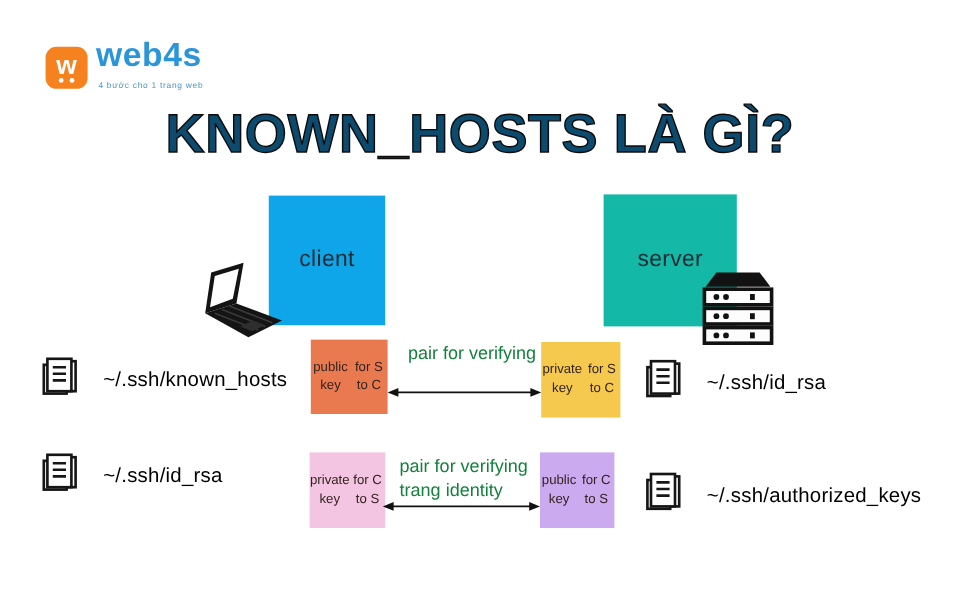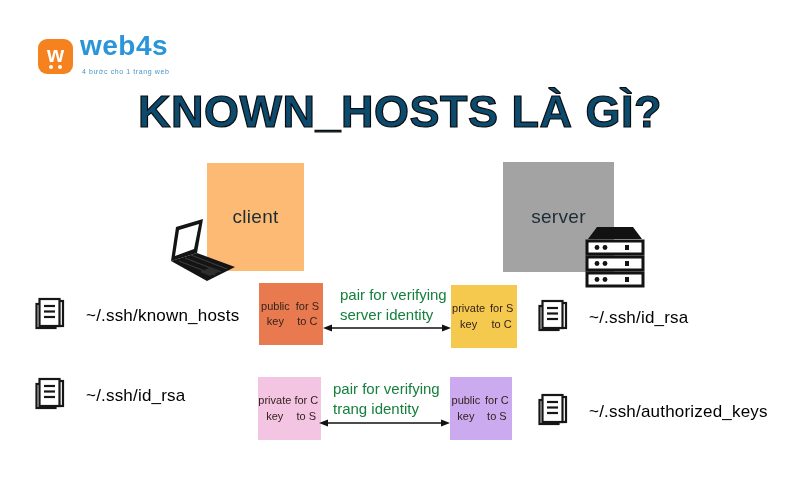--- a/index.html
+++ b/index.html
@@ -74,24 +74,24 @@
 
   <div class="logo-icon" style="background-color: rgb(245, 130, 31);">
     <span class="w">w</span>
     <span class="dots"></span>
   </div>
   <div class="brand-name">web4s</div>
   <div class="brand-tagline">4 bước cho 1 trang web</div>
 
   <div class="title">KNOWN_HOSTS LÀ GÌ?</div>
 
-  <div class="node node-client" style="background-color: #fdba74;">
+  <div class="node node-client" style="background-color: #0ea5e9; margin-left: 17px;">
     <span class="node-label">client</span>
   </div>
-  <div class="node node-server" style="background-color: #a3a3a3;">
+  <div class="node node-server" style="background-color: #14b8a6;">
     <span class="node-label">server</span>
   </div>
 
   <div class="laptop-icon">
     <svg width="82" height="68" viewBox="0 0 80 68">
       <polygon points="12,44 17,10 44,2 38,36" fill="#141414"></polygon>
       <polygon points="16,39 20,13 40,7 35,32" fill="#ffffff"></polygon>
       <polygon points="12,44 38,36 76,50 48,64" fill="#141414"></polygon>
       <polyline points="20,44 56,58" stroke="#3a3a3a" stroke-width="1.3" fill="none"></polyline>
       <polyline points="26,41 62,55" stroke="#3a3a3a" stroke-width="1.3" fill="none"></polyline>
@@ -130,21 +130,20 @@
     <span>private key</span>
     <span>for C to S</span>
   </div>
   <div class="key-box key-pub-c2s" style="background-color: rgb(203, 170, 240);">
     <span>public key</span>
     <span>for C to S</span>
   </div>
 
   <div class="pair-label pair-server">
     <div>pair for verifying</div>
-    <div>server identity</div>
   </div>
   <div class="pair-label pair-client">
     <div>pair for verifying</div>
     <div>trang identity</div>
   </div>
 
   <div class="arrow arrow-1">
     <svg width="128" height="12" viewBox="0 0 128 12">
       <line x1="7" y1="6" x2="121" y2="6" stroke="#111" stroke-width="1.6"></line>
       <polygon points="0,6 9,2.4 9,9.6" fill="#111"></polygon>

